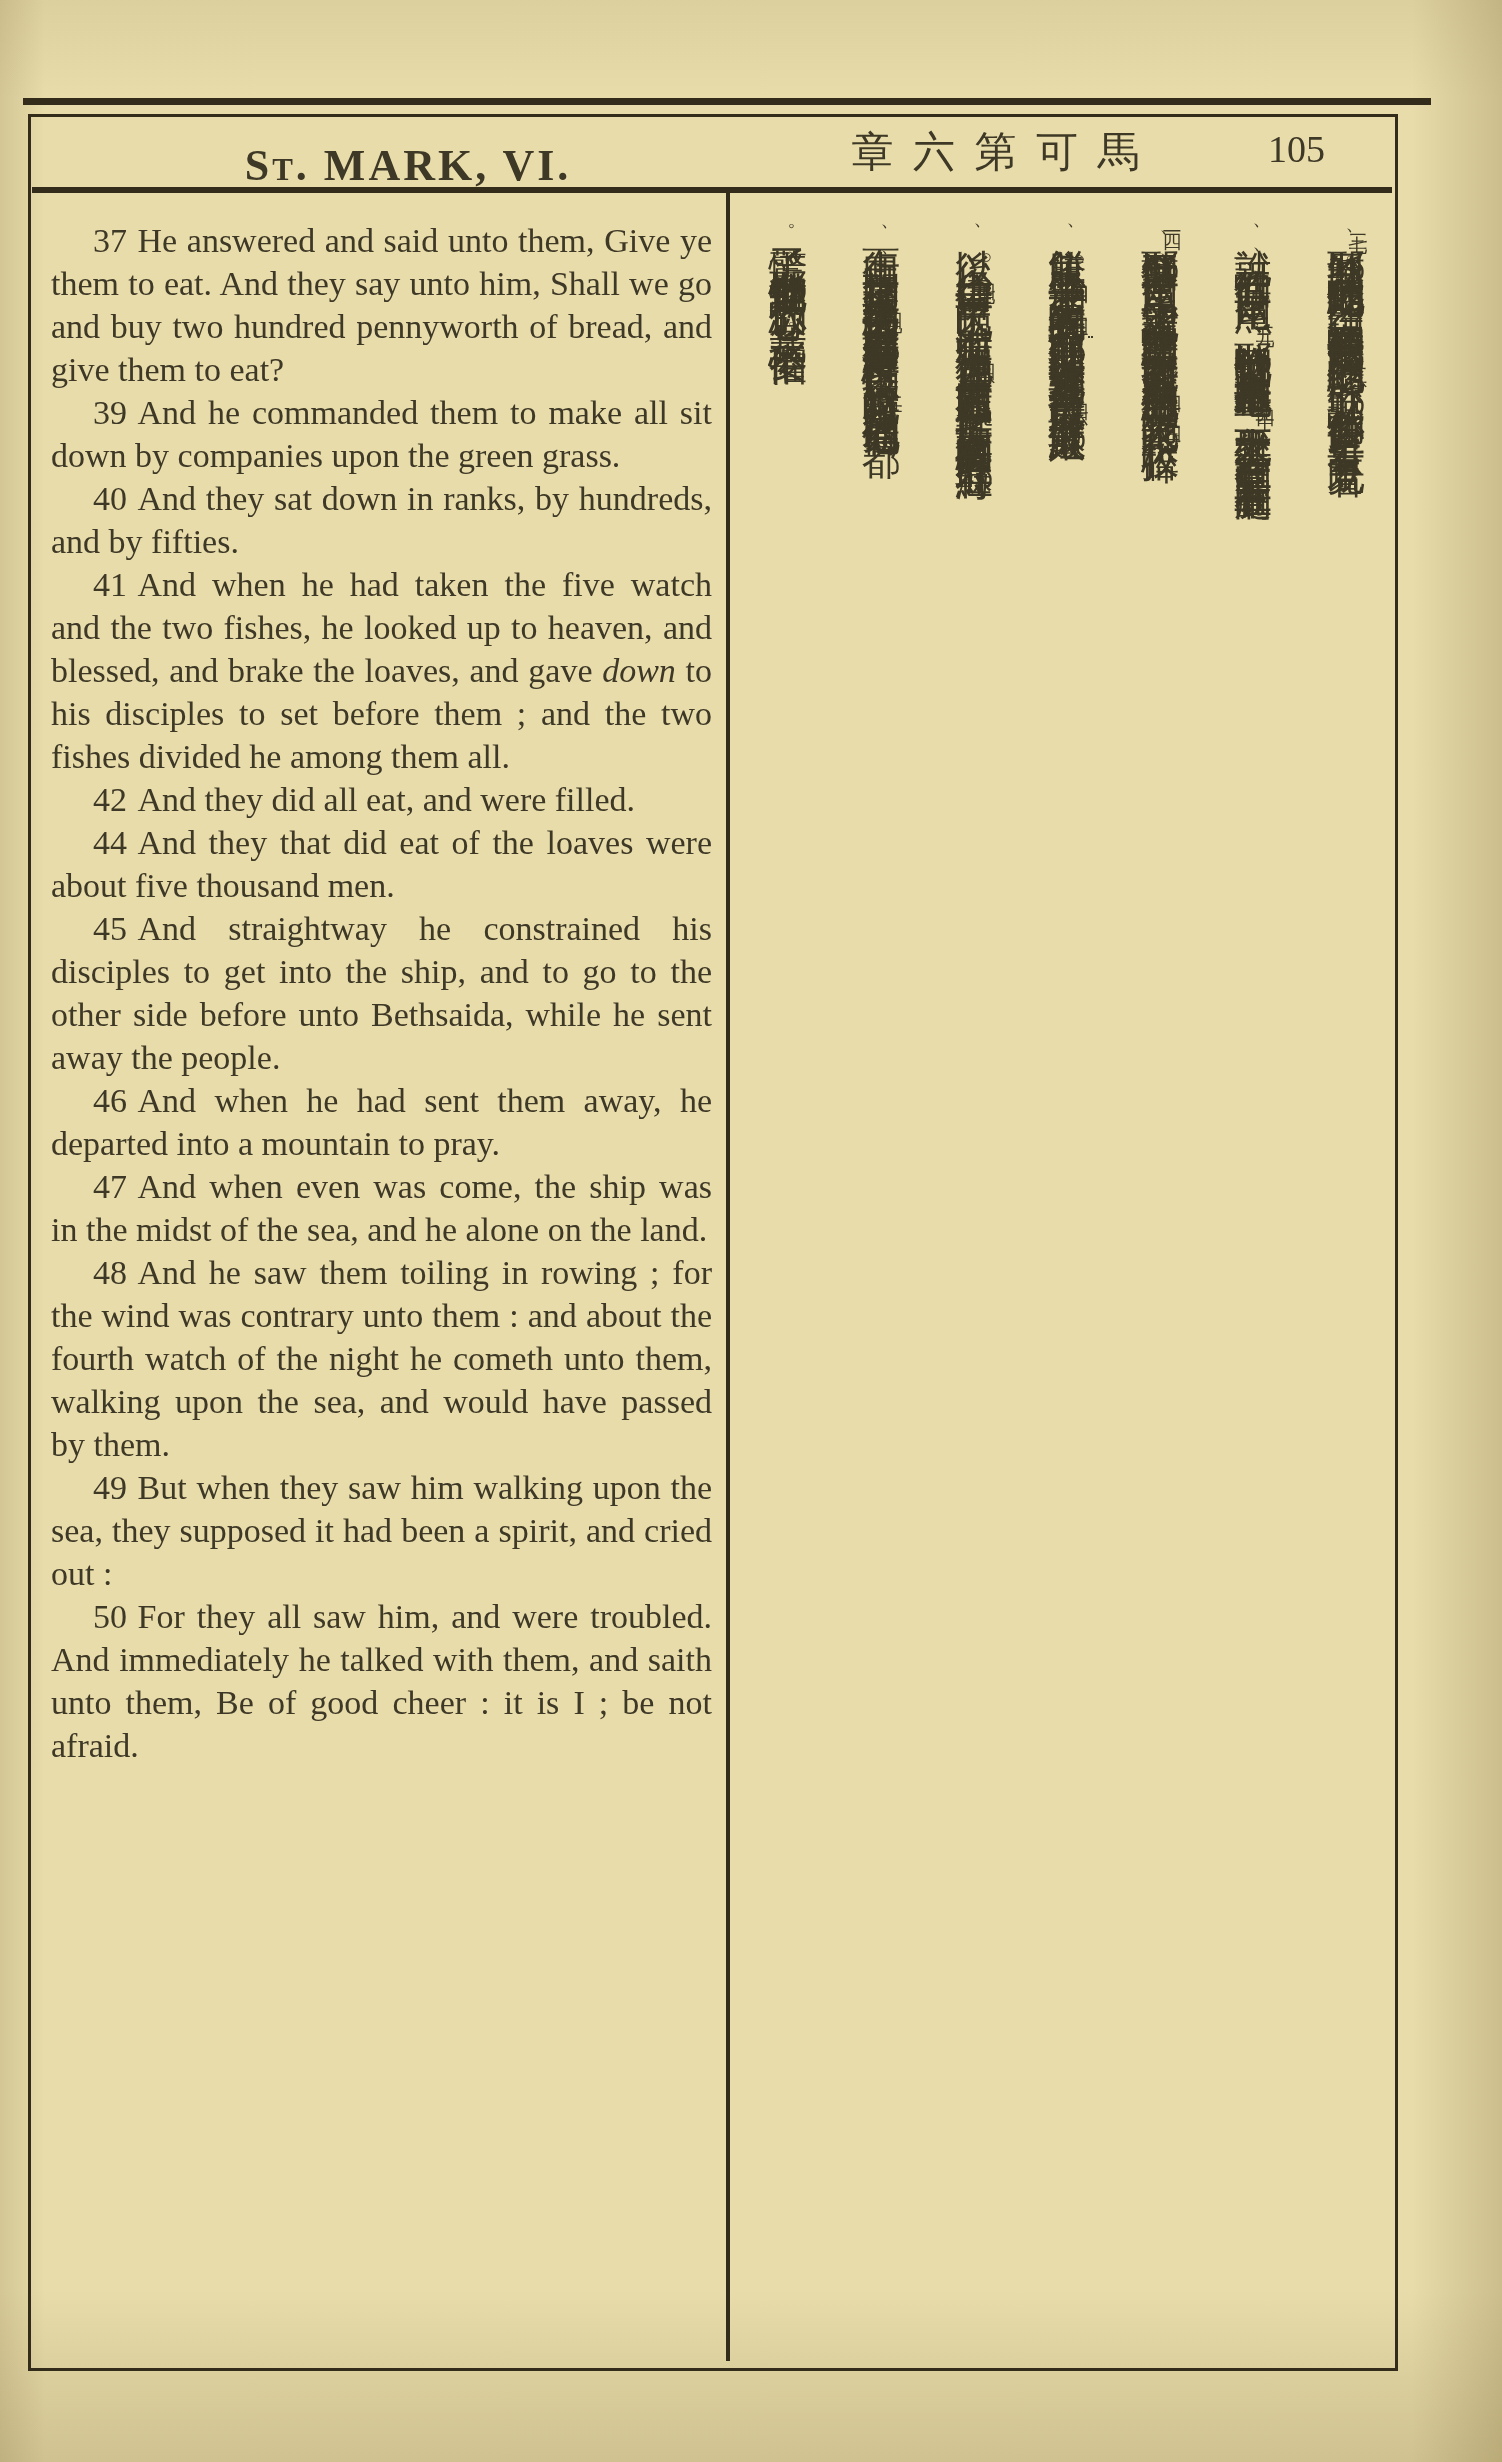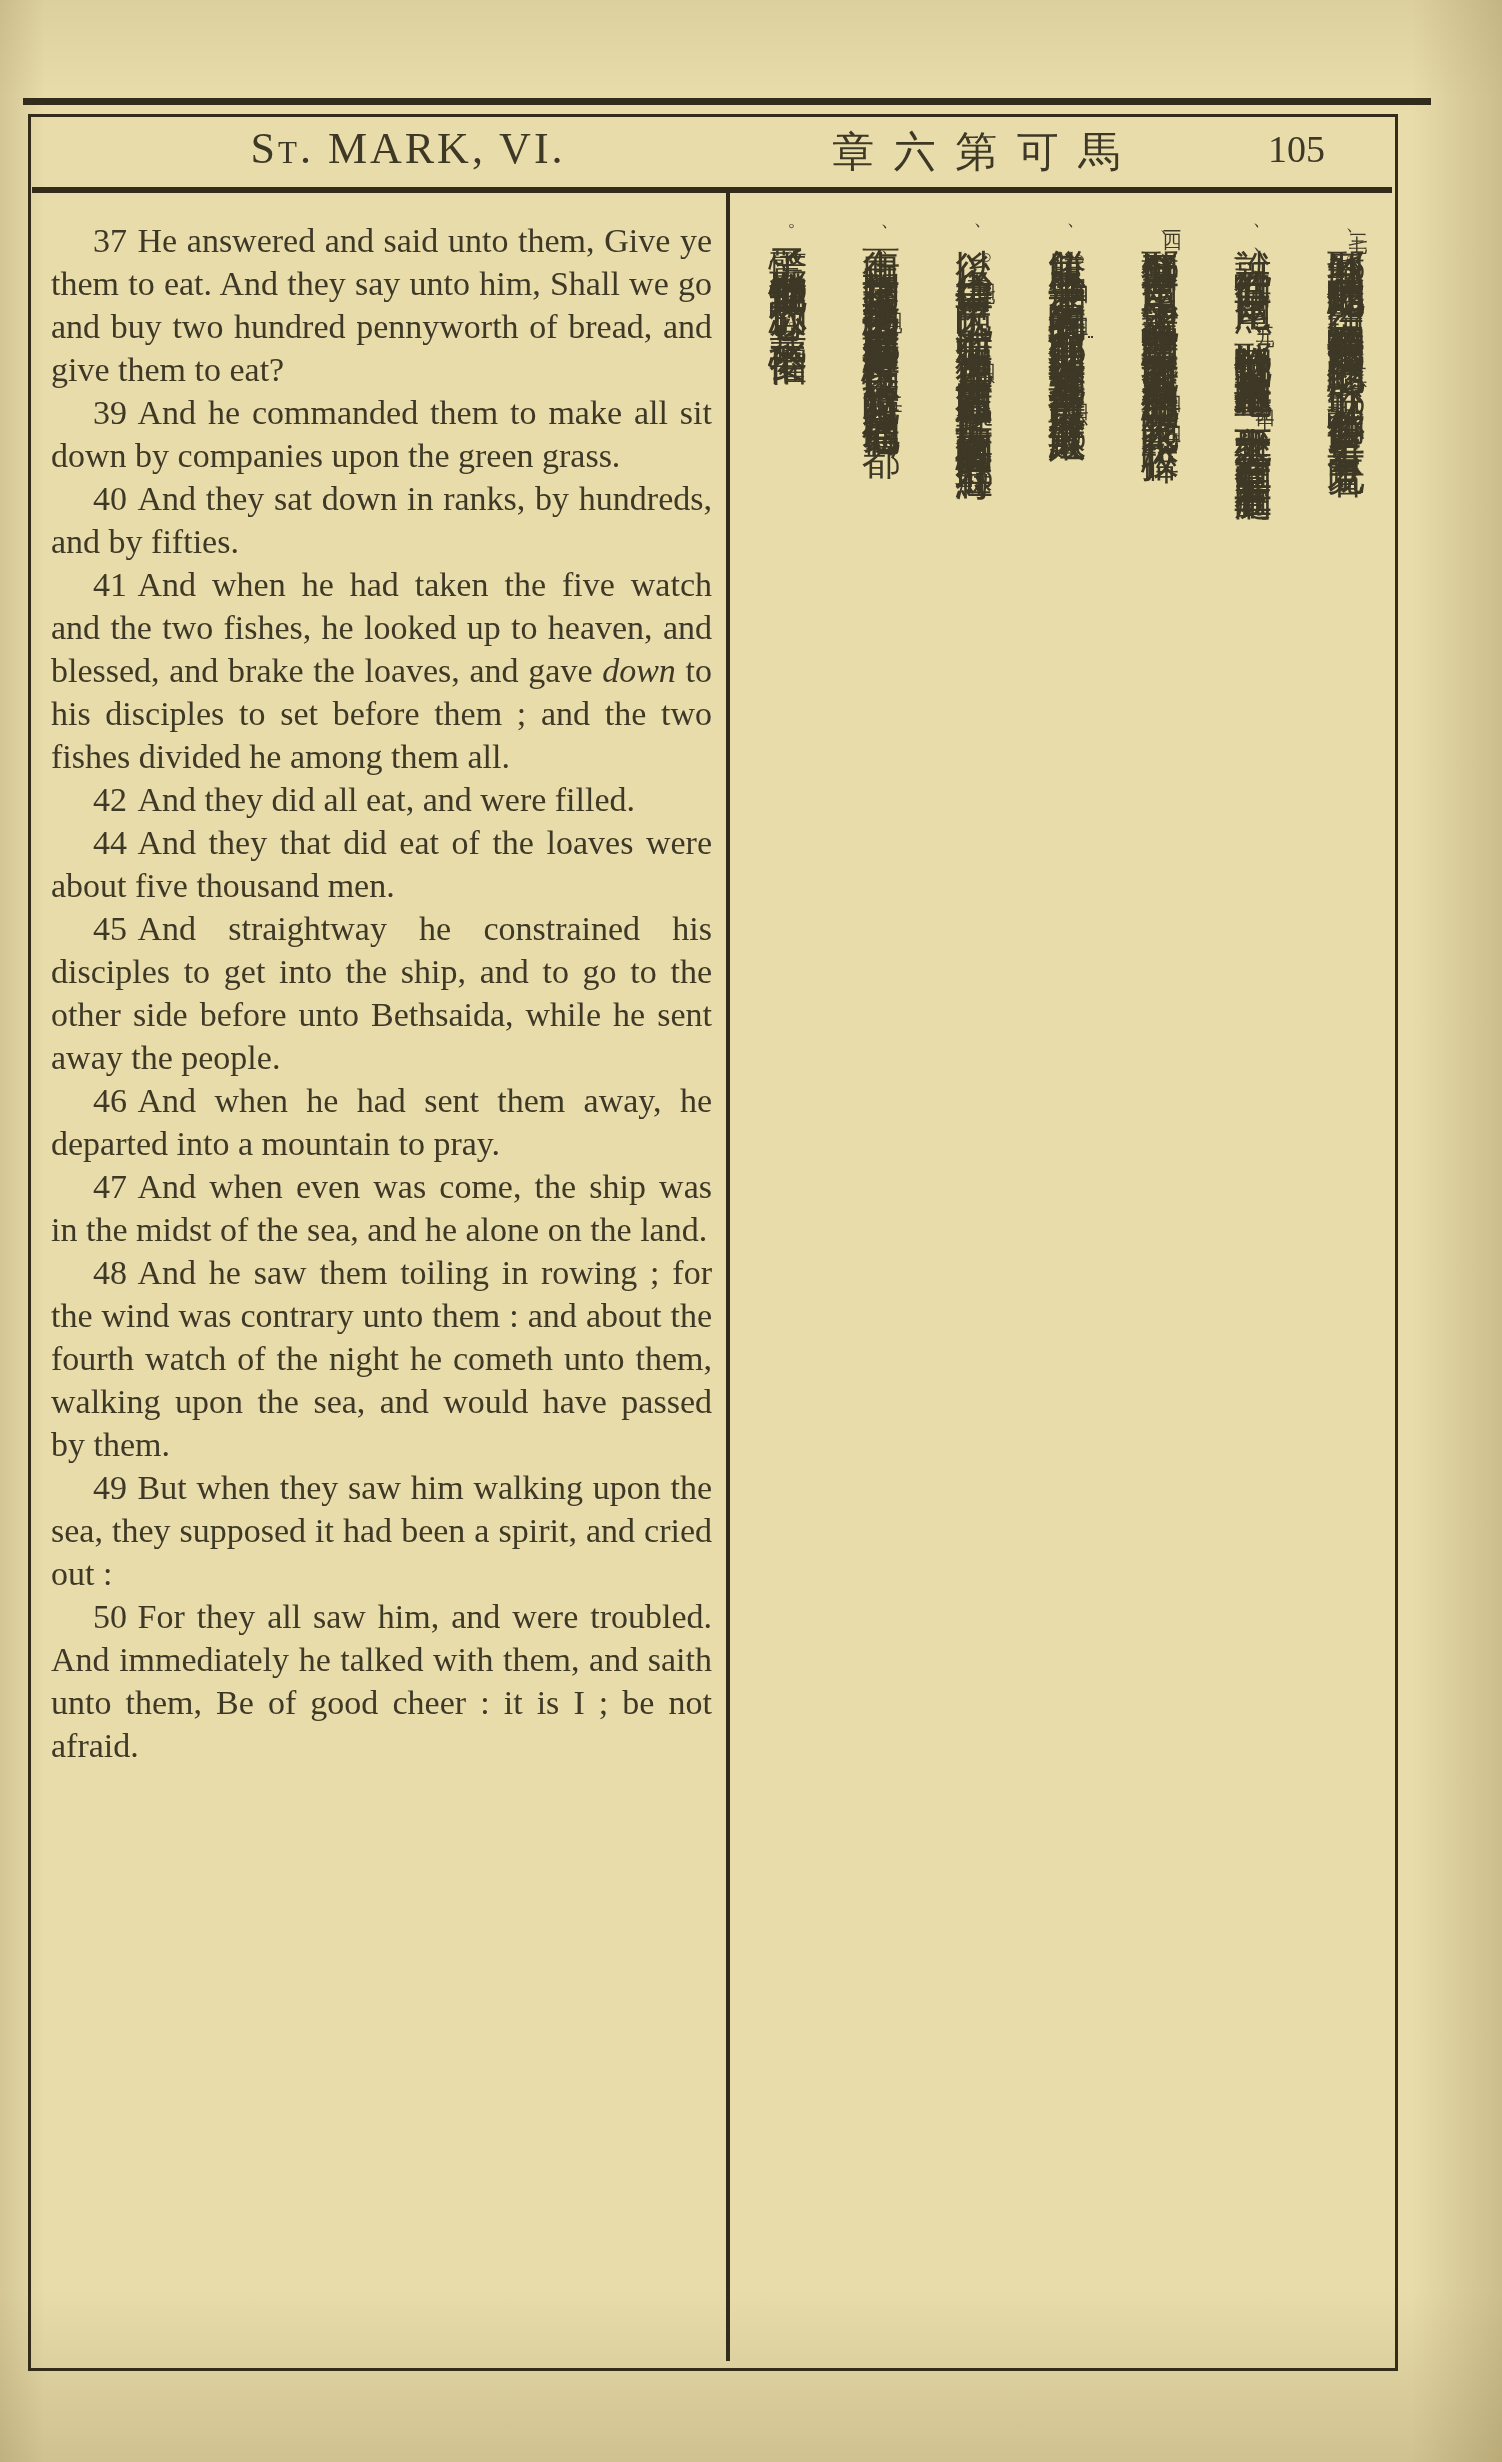--- a/index.html
+++ b/index.html
@@ -14,25 +14,25 @@
       var(--paper);
     font-family:"Liberation Serif","DejaVu Serif",serif;
     color:var(--ink);
   }
   .top-rule{position:absolute;left:22.5px;top:98px;width:1408px;height:6.8px;background:var(--border);}
   .page-border{position:absolute;left:28px;top:114px;width:1364px;height:2251px;border:3.8px solid var(--border);}
   .header{position:absolute;left:32px;top:118px;width:1357px;height:69px;}
   .header-rule{position:absolute;left:32px;top:187px;width:1360px;height:6px;background:var(--border);}
   .col-divider{position:absolute;left:726px;top:193px;width:3.8px;height:2168px;background:var(--border);}
   .title-en{
-    position:absolute;left:113px;top:5px;width:526px;text-align:center;
-    font-variant:small-caps;font-size:44px;letter-spacing:3px;white-space:nowrap;
+    position:absolute;left:113px;top:22px;width:526px;text-align:center;
+    font-variant:small-caps;font-size:44px;letter-spacing:3px;white-space:nowrap;font-weight:bold;
   }
   .title-zh{
-    position:absolute;left:781px;top:6px;width:346px;text-align:center;
+    position:absolute;left:781px;top:6px;width:346px;text-align:right;
     font-size:42px;letter-spacing:19.5px;white-space:nowrap;
   }
   .page-num{position:absolute;right:64px;top:9px;font-size:38px;}
   .english-col{position:absolute;left:51px;top:219px;width:661px;}
   .verse{margin:0;text-indent:42px;text-align:justify;font-size:34px;line-height:43px;}
   .verse .vnum{margin-right:10.5px;}
   .verse em{font-style:italic;}
   .chinese-cols{
     position:absolute;left:740px;top:219px;width:652px;height:2156px;
     writing-mode:vertical-rl;

